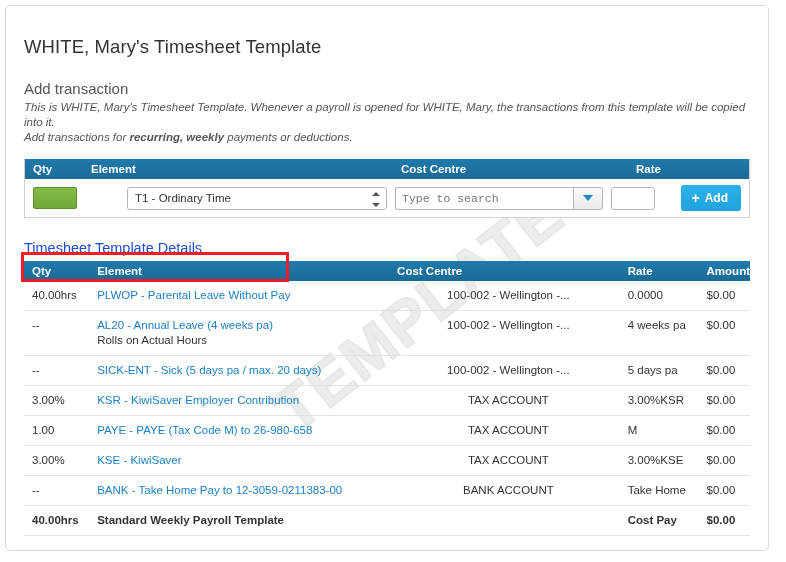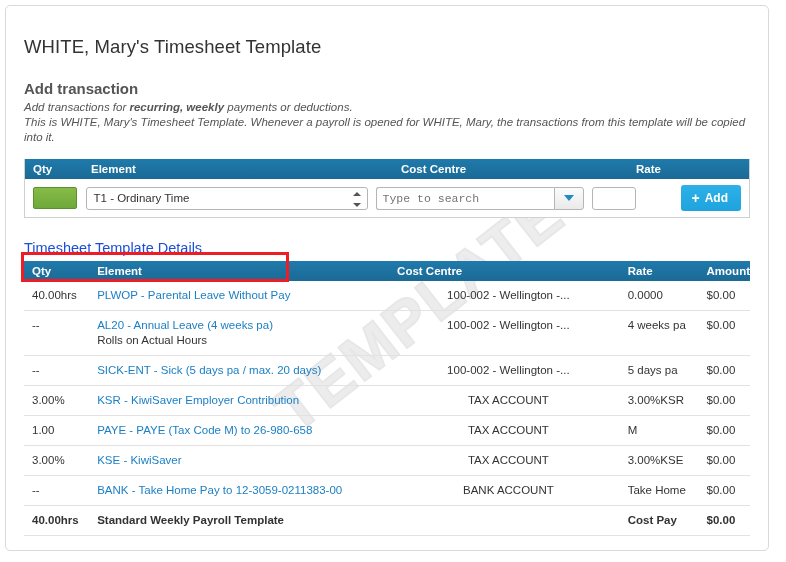--- a/index.html
+++ b/index.html
@@ -53,21 +53,21 @@
   
   .page-title{
     font-size:18.5px;
     font-weight:normal;
     color:#333;
     margin:16px 0 22px 0;
     letter-spacing:.1px;
   }
   .section-title{
     font-size:15px;
-    font-weight:bold;
+    font-weight:normal;
     color:#555;
     margin:0 0 3px 0;
   }
   .section-desc{
     font-size:11.5px;
     font-style:italic;
     color:#555;
     line-height:15px;
     margin:0 0 14px 0;
   }
@@ -114,21 +114,21 @@
     border-radius:2px;
     box-sizing:border-box;
   }
   .select-wrap{
     position:relative;
     width:282px;height:23px;
     border:1px solid #b5b5b5;
     border-radius:3px;
     background:#fff;
     box-sizing:border-box;
-    display:flex;align-items:center;
+    display:flex;align-items:center;margin-left:42px;
   }
   .select-wrap .val{
     font-size:11.5px;color:#333;padding-left:7px;
   }
   .spin{
     position:absolute;right:6px;top:4px;
     width:8px;height:15px;
     display:flex;flex-direction:column;justify-content:space-between;align-items:center;
   }
   .spin i{display:block;width:0;height:0;border-left:4px solid transparent;border-right:4px solid transparent;}
@@ -273,22 +273,22 @@
   <div class="inner">
 
     <div class="watermark">
       <span>TEMPLATE</span>
     </div>
 
     <h1 class="page-title">WHITE, Mary's Timesheet Template</h1>
 
     <h2 class="section-title">Add transaction</h2>
     <div class="section-desc">
+      <div>This is WHITE, Mary's Timesheet Template. Whenever a payroll is opened for WHITE, Mary, the transactions from this template will be copied into it.</div>
       <div><span>Add transactions for </span><b>recurring, weekly</b><span> payments or deductions.</span></div>
-      <div>This is WHITE, Mary's Timesheet Template. Whenever a payroll is opened for WHITE, Mary, the transactions from this template will be copied into it.</div>
     </div>
 
     <div class="addbar">
       <div class="addbar-head">
         <div class="col c-qty">Qty</div>
         <div class="col c-el">Element</div>
         <div class="col c-cc">Cost Centre</div>
         <div class="col c-rate">Rate</div>
         <div class="col c-add"></div>
       </div>

